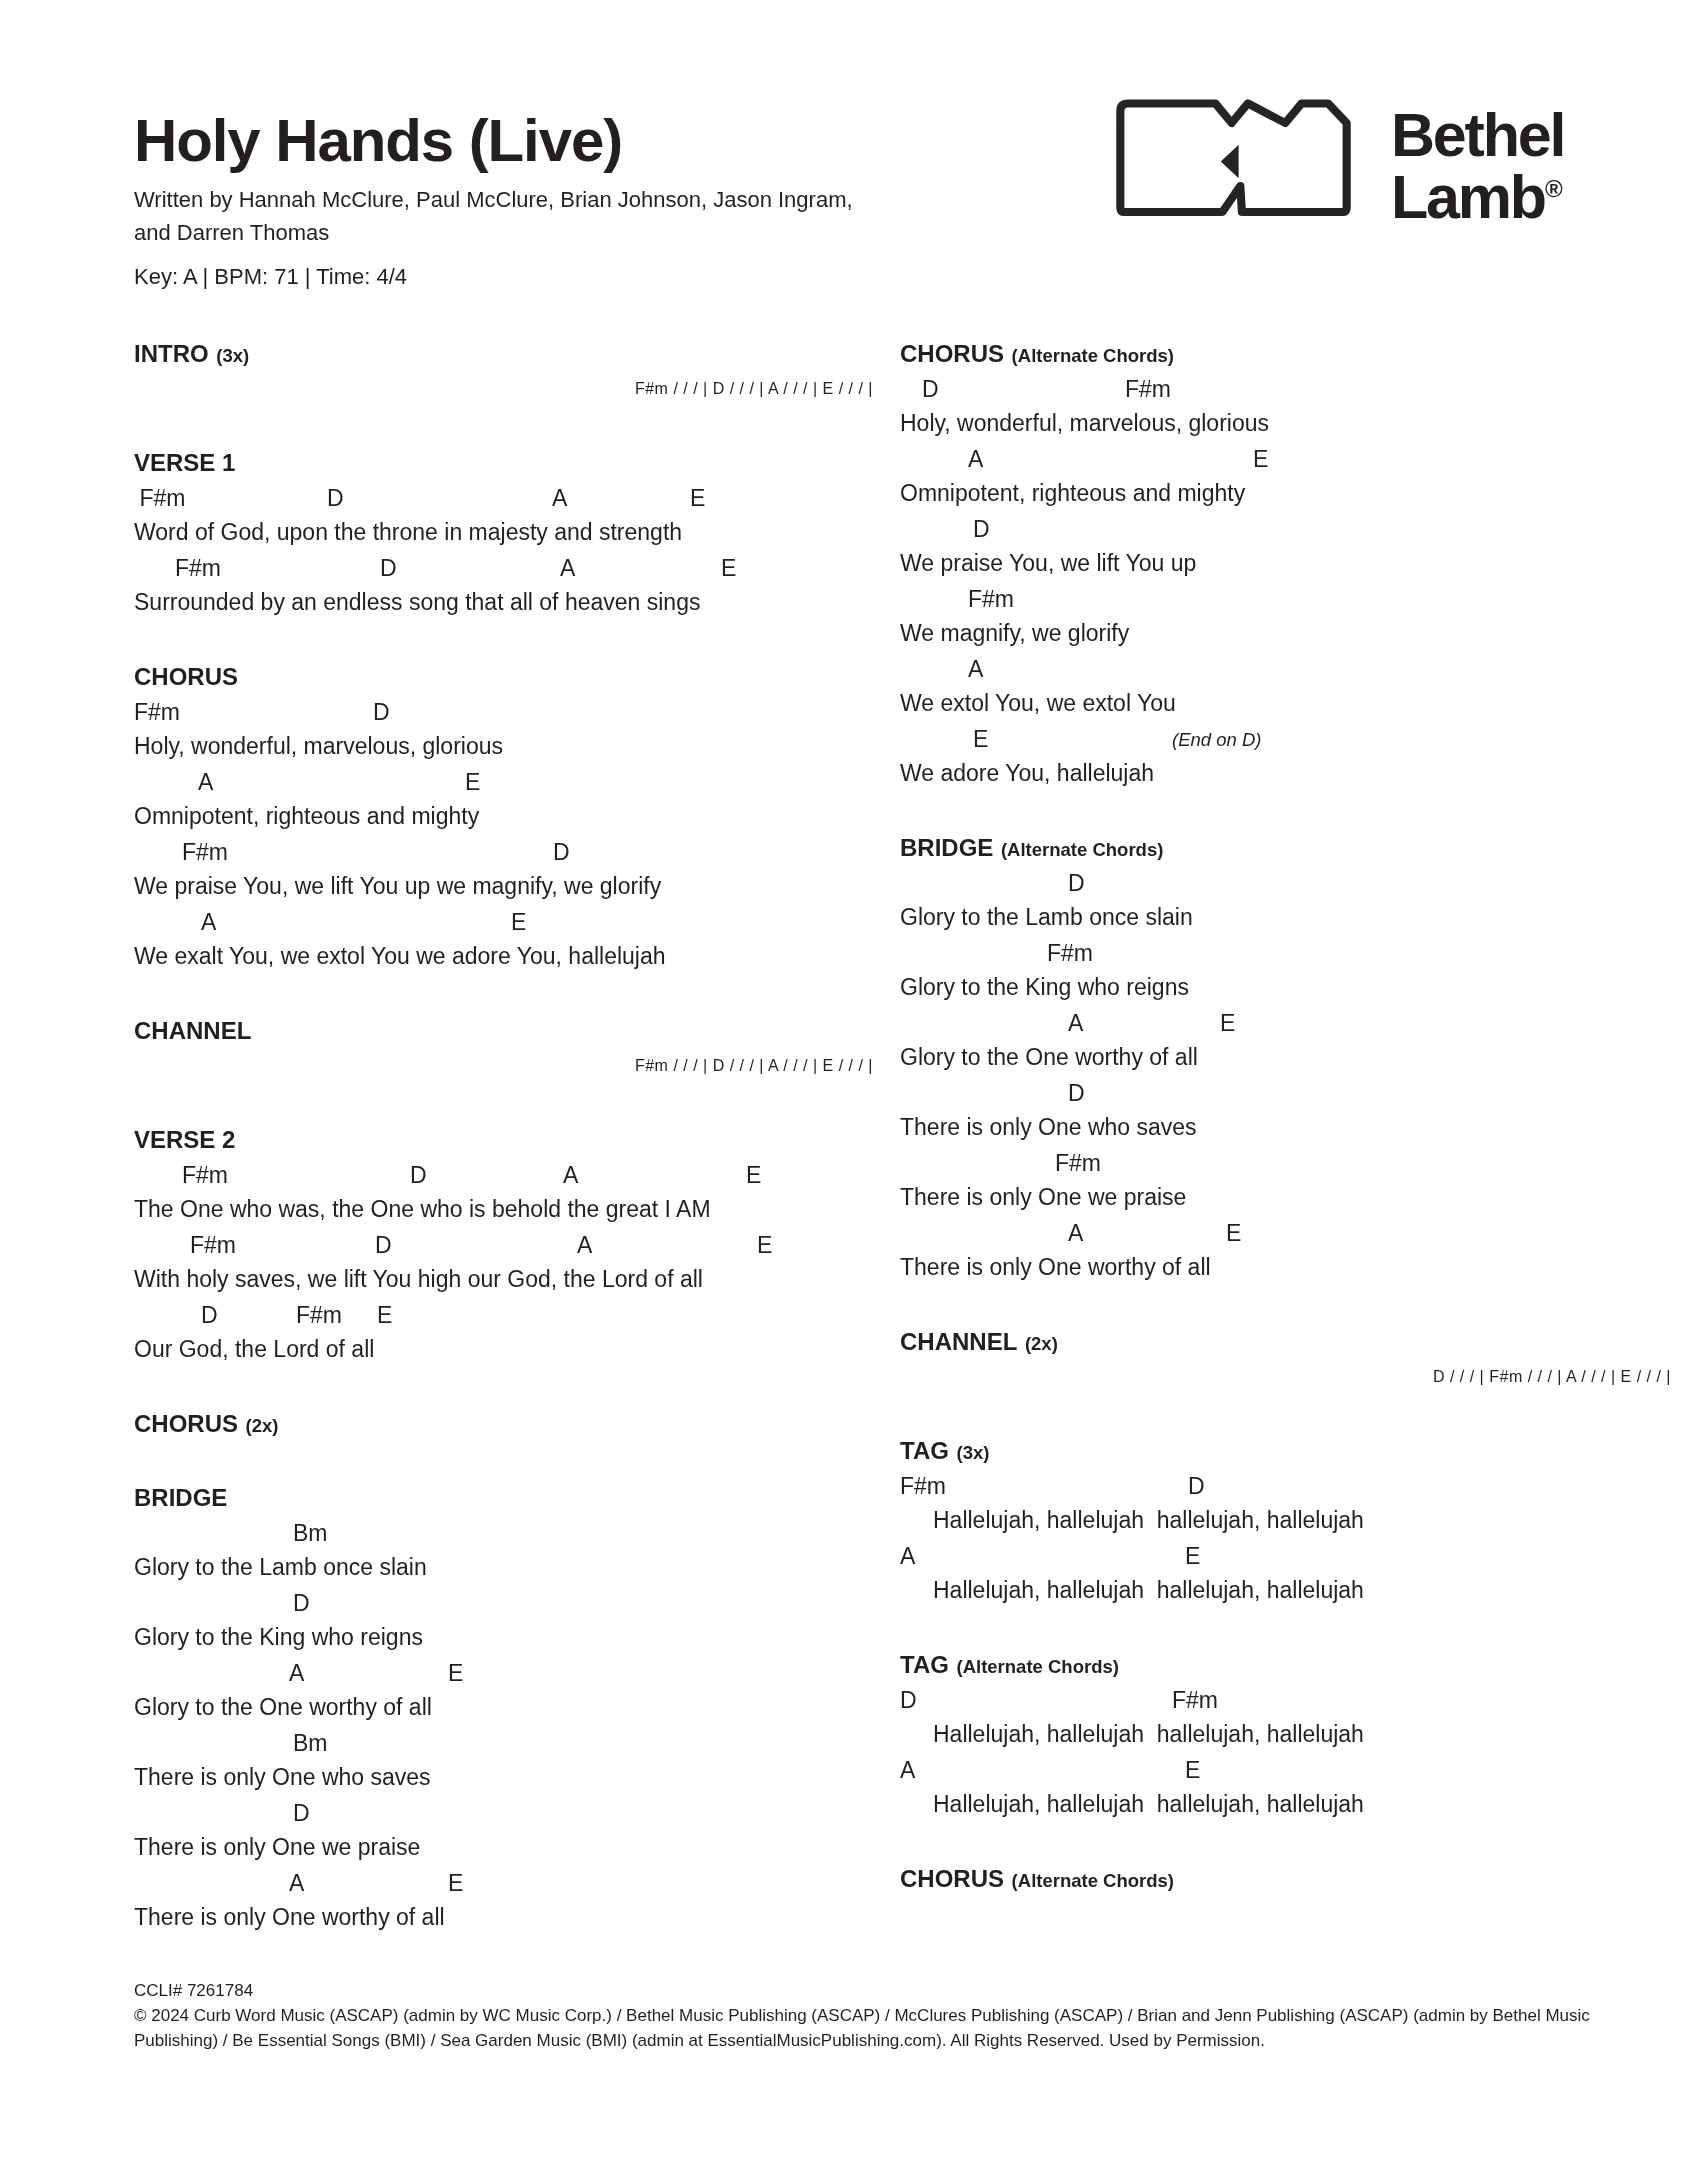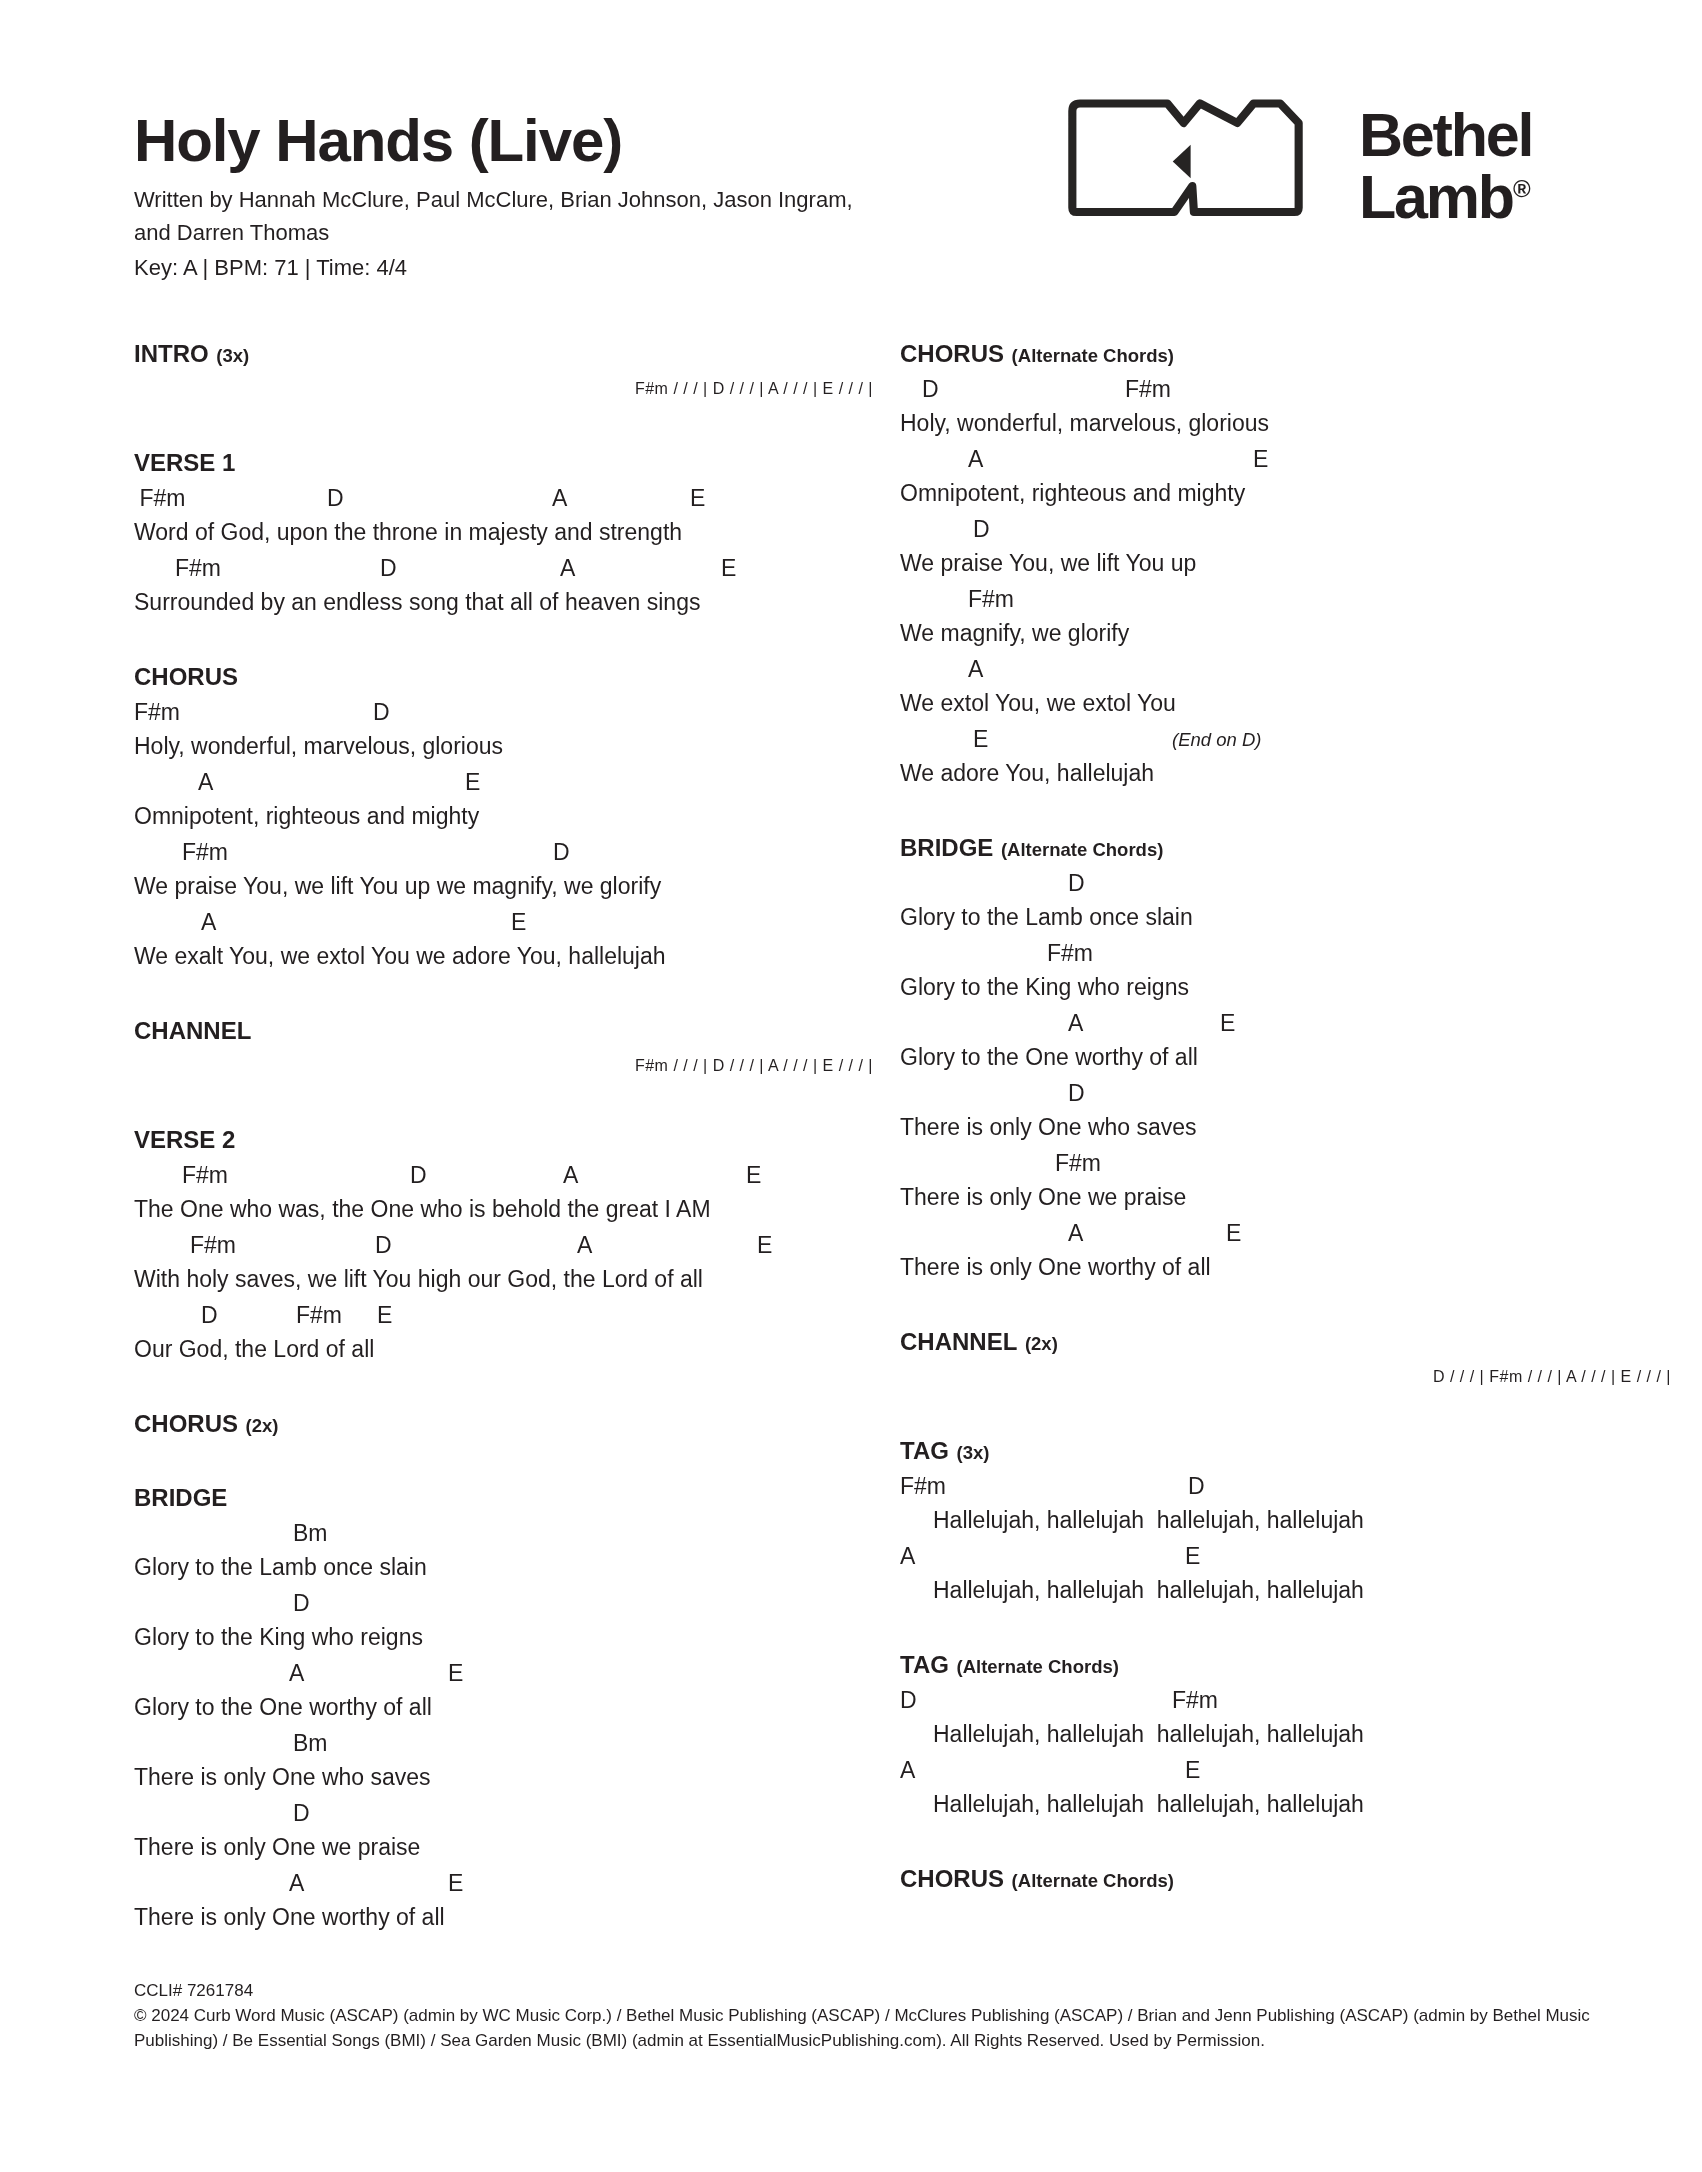--- a/index.html
+++ b/index.html
@@ -7,23 +7,23 @@
     width:1703px;height:2172px;
     background:#ffffff;
     color:#231f20;
     font-family:"Liberation Sans","DejaVu Sans",sans-serif;
     position:relative;
     overflow:hidden;
   }
   .header{position:absolute;left:134px;top:106px;}
   .title{font-size:60px;font-weight:bold;letter-spacing:-1.1px;white-space:nowrap;}
   .writers{margin-top:8px;font-size:22px;line-height:33px;}
-  .keyline{font-size:22px;line-height:33px;margin-top:2px;}
-
-  .logo{position:absolute;left:1068px;top:99px;display:flex;align-items:flex-start;gap:16px;}
+  .keyline{font-size:22px;line-height:33px;margin-top:11px;}
+
+  .logo{position:absolute;left:1116px;top:99px;display:flex;align-items:flex-start;}
   .logo-mark svg{width:235px;height:124px;display:block;}
   .logo-text{margin-left:40px;margin-top:8.7px;font-size:61px;font-weight:bold;line-height:54px;letter-spacing:-2.2px;white-space:nowrap;}
   .logo-text .reg{font-size:24px;vertical-align:20.6px;letter-spacing:0;}
 
   .columns{position:absolute;left:0;top:336px;width:1703px;}
   .column{position:absolute;top:0;}
   .column-left{left:134px;width:739px;}
   .column-right{left:900px;width:771px;}
 
   .section{margin-bottom:39px;}

